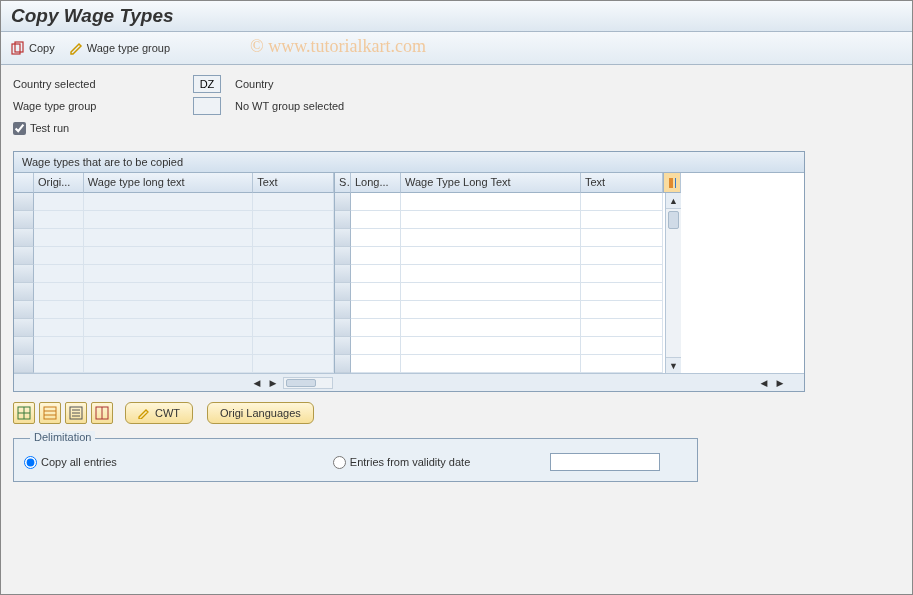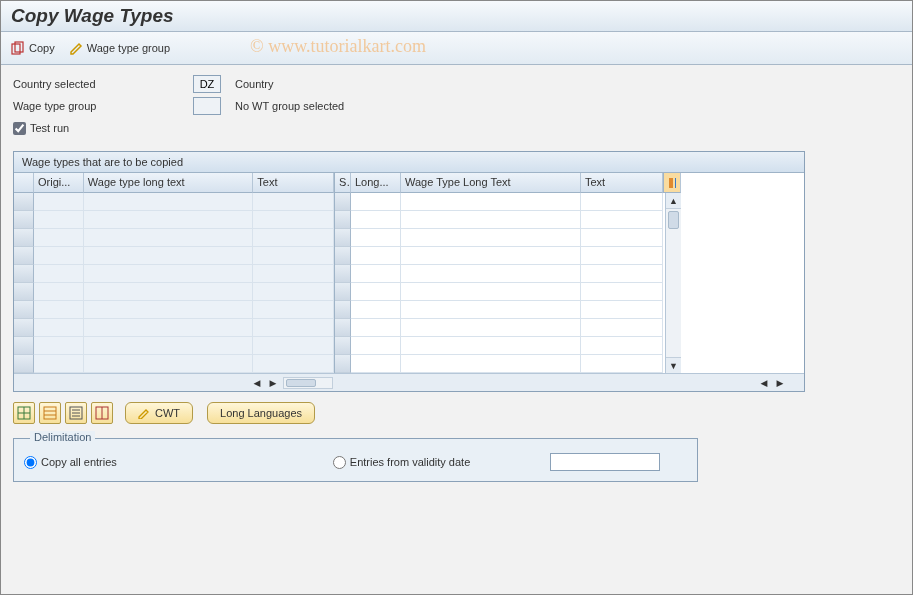--- a/index.html
+++ b/index.html
@@ -426,21 +426,21 @@
     </span>
     <span class="btn with-icon" style="margin-left:8px;">
       <span>
         <svg width="12" height="12">
             <path d="M1 10 L8 3 L10 5 L3 12 L1 12 Z" fill="none" stroke="#c90" stroke-width="1.3"></path>
           </svg>
       </span>
       <span>CWT</span>
     </span>
     <span class="btn">
-      <span>Long Languages</span>
+      <span>Origi Languages</span>
     </span>
   </div>
 
   <div class="group-box">
     <span class="group-label">Delimitation</span>
     <div class="radio-row">
       <label>
         <input type="radio" name="delim" checked="" style="">
         <span>Copy all entries</span>
       </label>

